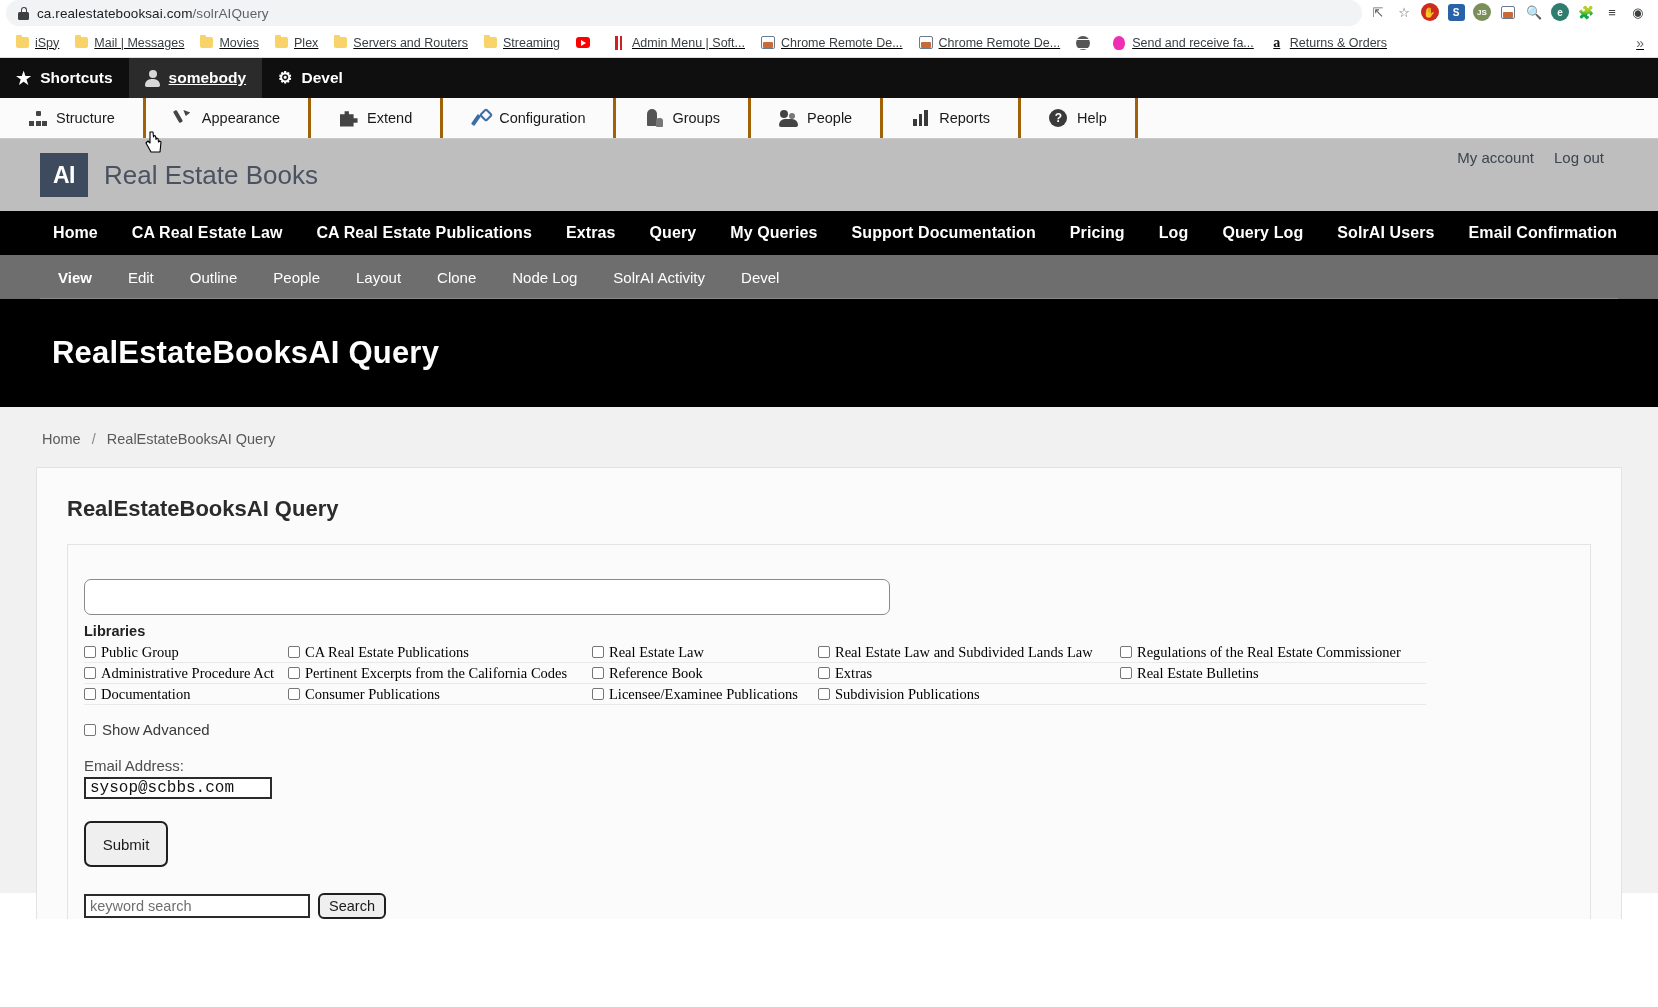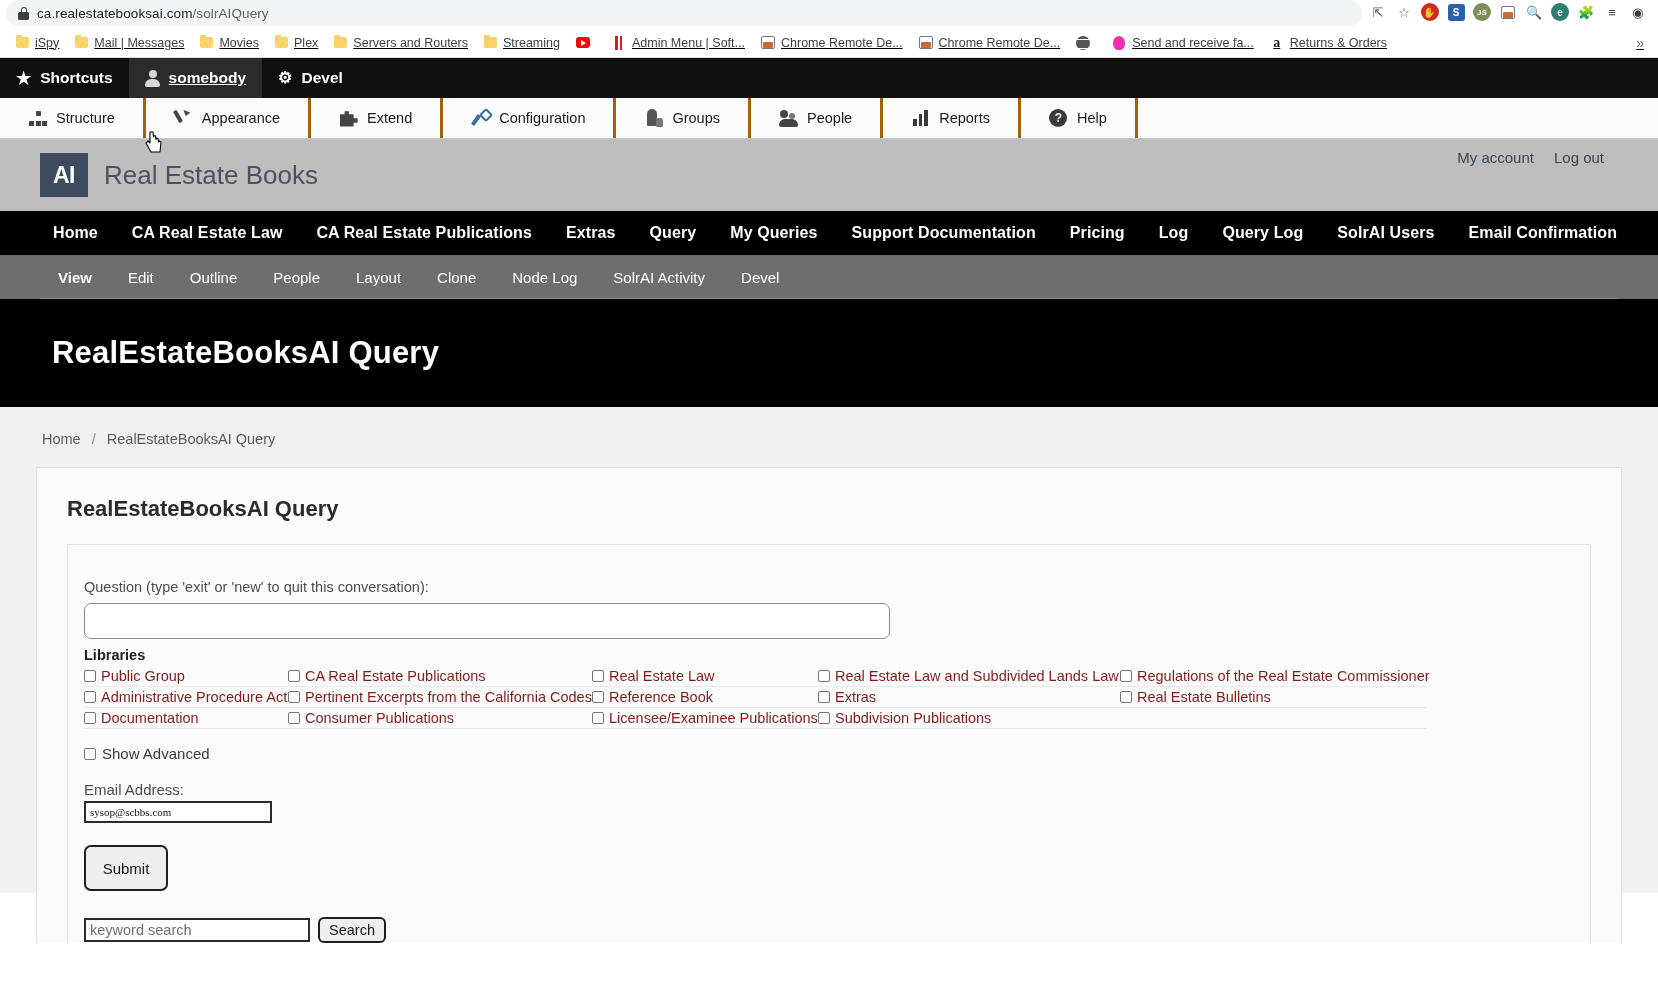--- a/index.html
+++ b/index.html
@@ -256,44 +256,44 @@
     margin: 8px 0 3px 0;
   }
   .lib-rows { width: 1342px; }
   .lib-row {
     display: flex; align-items: center;
     border-bottom: 1px solid #e9e9e9;
     height: 21px;
   }
   .lib-row:last-child { border-bottom: 1px solid #e9e9e9; }
   .lib-item { display: flex; align-items: center; gap: 5px; white-space: nowrap; }
-  .lib-item label { font-size: 14.5px; color: #7f1d1d; }
+  .lib-item label { font-size: 14.5px; color: #000000; font-family: Liberation Serif, serif; }
   .cb {
     width: 12px; height: 12px;
     border: 1px solid #767676;
     border-radius: 2px; background: #fff;
     flex: 0 0 auto;
   }
   .col-a { width: 204px; flex: 0 0 auto; }
   .col-b { width: 304px; flex: 0 0 auto; }
   .col-c { width: 226px; flex: 0 0 auto; }
   .col-d { width: 302px; flex: 0 0 auto; }
   .col-e { flex: 0 0 auto; }
 
   .show-adv { display: flex; align-items: center; gap: 6px; margin: 16px 0 0 0; }
   .show-adv label { font-size: 15px; color: #3b3b3b; }
 
   .email-label { font-size: 15px; color: #4d4d4d; margin: 19px 0 3px 0; }
   .email-input {
     width: 188px; height: 22px;
     border: 2px solid #2b2b2b;
     background: #fff;
-    font-size: 11px; color: #111;
+    font-size: 16px; color: #111;
     padding: 0 4px;
-    font-family: Liberation Serif, serif;
+    font-family: Liberation Mono, monospace;
     outline: none;
   }
   .submit-btn {
     margin-top: 22px;
     width: 84px; height: 46px;
     border: 2px solid #1f1f1f;
     border-radius: 7px;
     background: #efefef;
     font-size: 15px; color: #1a1a1a;
     font-family: "Liberation Sans", sans-serif;
@@ -552,21 +552,20 @@
     <a href="#">Home</a>
     <span class="sep">/</span>
     <span>RealEstateBooksAI Query</span>
   </div>
 
   <div class="content-card">
     <h2 class="card-title">RealEstateBooksAI Query</h2>
 
     <div class="form-region">
 
-      <div class="field-label">Question (type 'exit' or 'new' to quit this conversation):</div>
       <input class="question-input" type="text" value="" placeholder="" style="">
 
       <div class="libraries-title">Libraries</div>
 
       <div class="lib-rows">
 
         <div class="lib-row">
           <div class="lib-item col-a">
             <span class="cb"></span>
             <label>Public Group</label>

